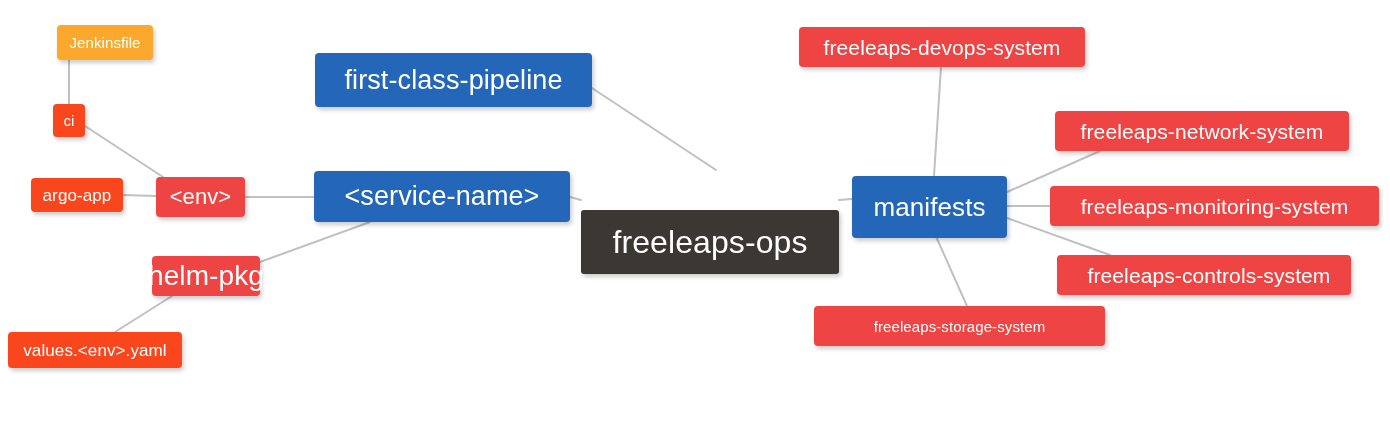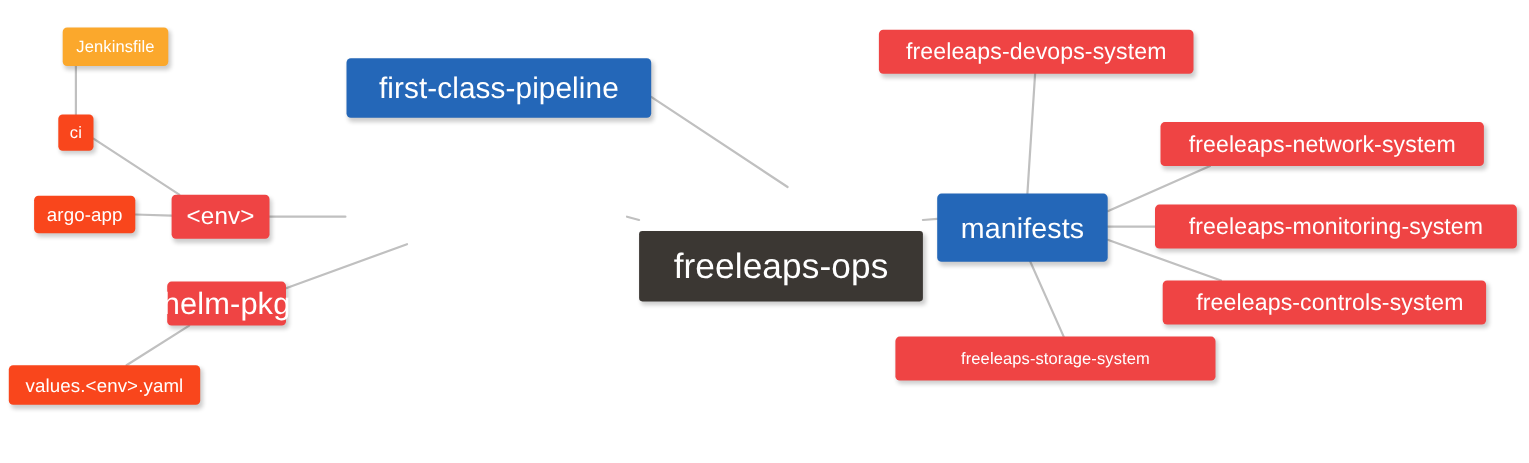--- a/index.html
+++ b/index.html
@@ -85,20 +85,21 @@
       <line x1="172" y1="296" x2="115" y2="332"></line>
       <line x1="934" y1="176" x2="941" y2="67"></line>
       <line x1="1007" y1="192" x2="1100" y2="151"></line>
       <line x1="1007" y1="206" x2="1050" y2="206"></line>
       <line x1="1007" y1="218" x2="1110" y2="255"></line>
       <line x1="930" y1="223" x2="967" y2="306"></line>
     </g>
   </svg>
 
   <div class="node root n-root">freeleaps-ops</div>
+  <div class="node blue n-service">&lt;service-name&gt;</div>
   <div class="node blue n-pipeline">first-class-pipeline</div>
   <div class="node blue n-manifests">manifests</div>
 
   <div class="node green n-env">&lt;env&gt;</div>
   <div class="node green n-helm">helm-pkg</div>
 
   <div class="node orange n-jenkins">Jenkinsfile</div>
   <div class="node red n-ci">ci</div>
   <div class="node red n-argo">argo-app</div>
   <div class="node red n-values">values.&lt;env&gt;.yaml</div>

